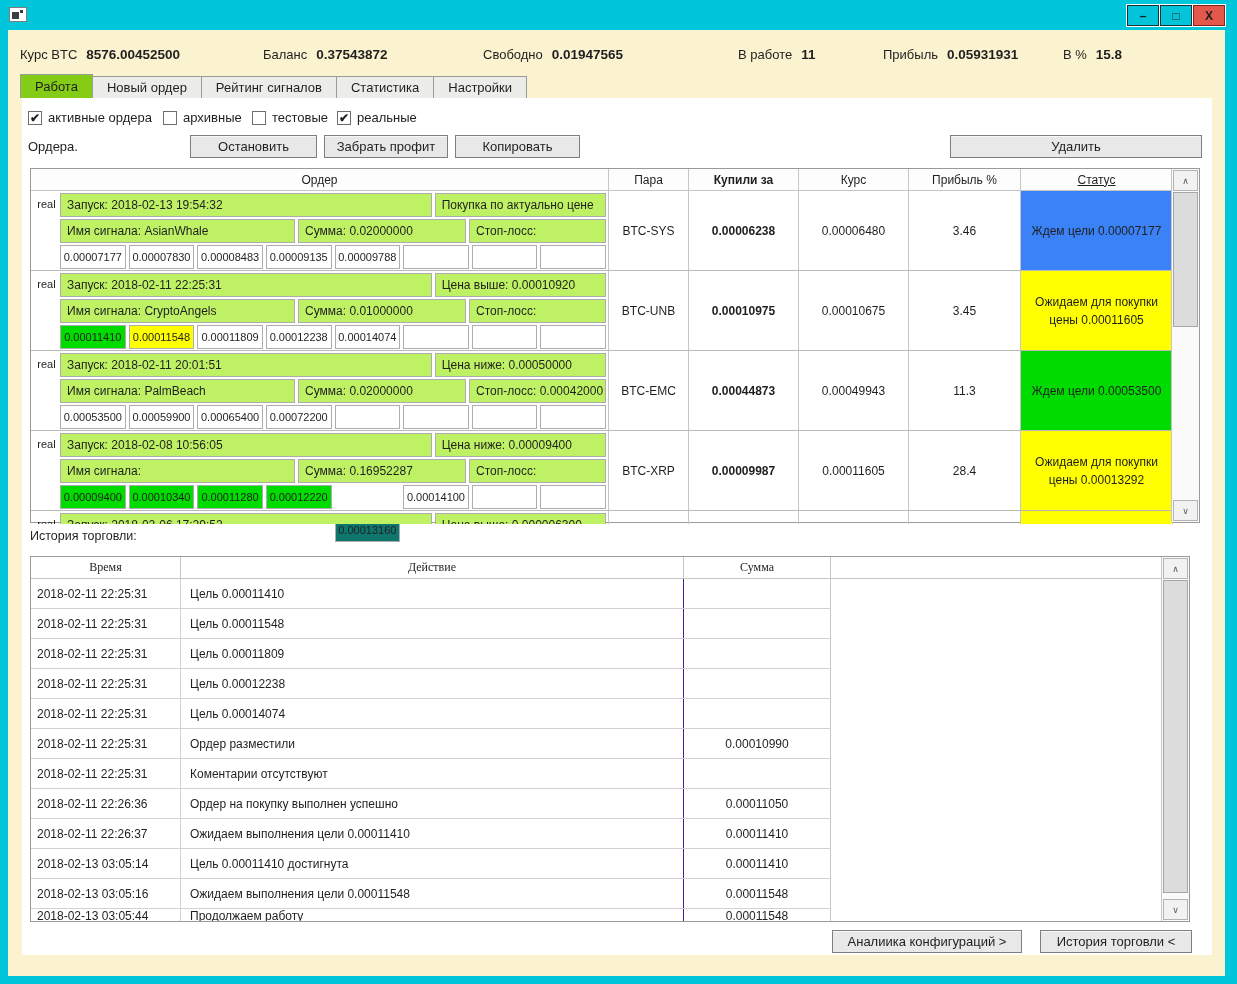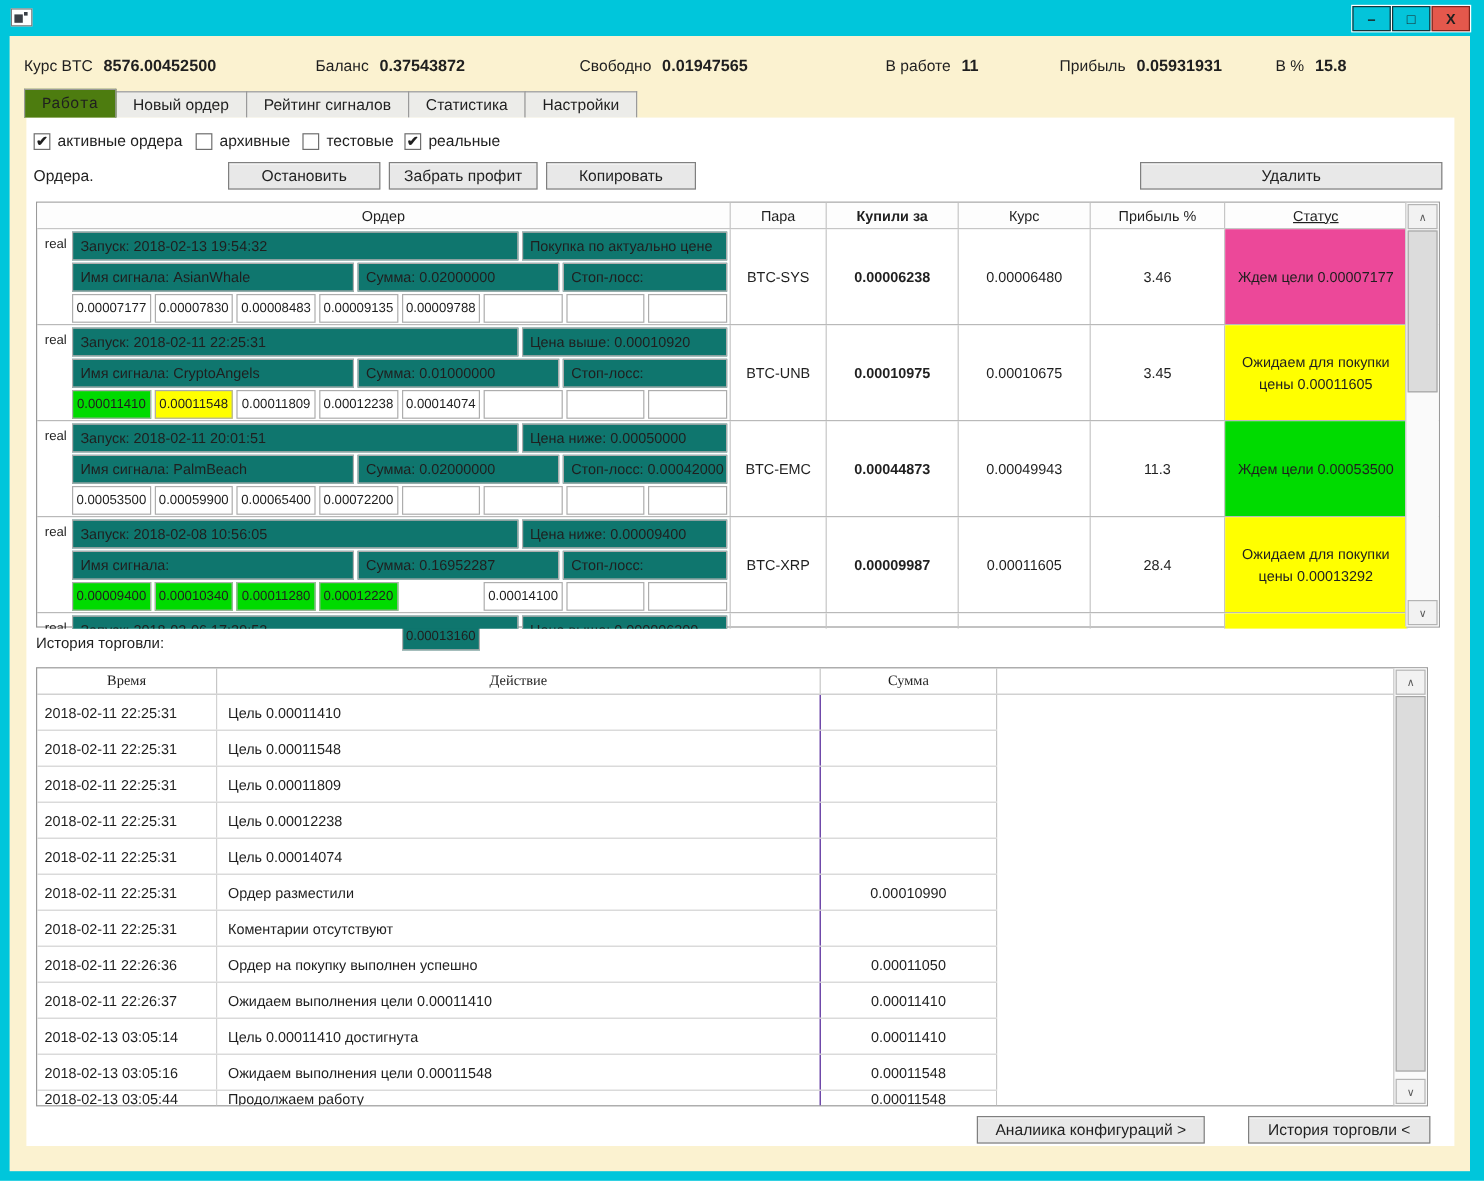--- a/index.html
+++ b/index.html
@@ -20,21 +20,21 @@
   .win-btn.close  { background:#E4584C; border-color:#7e241c; }
   
   .client { position:absolute; left:8px; right:12px; top:30px; bottom:8px; background:#FBF2D0; }
   .info-item { position:absolute; top:17px; font-size:13px; white-space:nowrap; }
   .info-item b { margin-left:9px; font-size:13.5px; }
   
   .tabstrip { position:absolute; left:12px; top:44px; height:24px; display:flex; align-items:flex-end; }
   .tab { height:22px; padding:0 14px; background:#ECECE9; border:1px solid #9a9a9a; border-bottom:none;
          display:flex; align-items:center; font-size:13px; margin-left:-1px; position:relative; }
   .tab:first-child { margin-left:0; }
-  .tab.active { height:24px; background:#4d7c0f; z-index:2;font-family:Liberation Mono, monospace; }
+  .tab.active { height:24px; background:#84cc16; z-index:2; }
   
   .page { position:absolute; left:14px; right:13px; top:68px; bottom:21px; background:#fff; }
   
   .filter { position:absolute; top:12px; display:flex; align-items:center; font-size:13px; }
   .chk { width:14px; height:14px; background:#fff; border:1px solid #6e6e6e; margin-right:6px;
          display:flex; align-items:center; justify-content:center; font-size:12px; font-weight:bold; line-height:1; }
   
   .tool-label { position:absolute; left:6px; top:41px; font-size:13px; }
   .btn { position:absolute; height:23px; background:#E8E8E8; border:1px solid #7f7f7f;
          font-size:13px; font-family:"Liberation Sans",sans-serif; display:flex; align-items:center; justify-content:center;
@@ -52,21 +52,21 @@
   .col-profit { width:112px; }
   .col-status { width:152px;text-decoration:underline; }
   .o-row { display:flex; height:80px; border-bottom:1px solid #b9b9b9; }
   .o-row.partial { height:13px; overflow:hidden; border-bottom:none; }
   .o-row > div { border-right:1px solid #c6c6c6; }
   .o-cell-order { width:578px; display:flex; padding:2px 2px 0 2px; }
   .o-real { width:27px; font-size:11px; text-align:center; padding-top:5px; }
   .o-main { flex:1; }
   .o-line { display:flex; gap:3px; margin-bottom:2px; }
   .o-box { border:1px solid #adadad; height:24px; line-height:22px; padding-left:6px;
-           font-size:12px; white-space:nowrap; overflow:hidden; background:#0f766e; }
+           font-size:12px; white-space:nowrap; overflow:hidden; background:#bef264; }
   .o-start  { flex:69; }
   .o-cond   { flex:31; }
   .o-signal { flex:44; }
   .o-amount { flex:31; }
   .o-stop   { flex:25; }
   .o-target { flex:1; height:24px; border:1px solid #adadad; font-size:11px;
               display:flex; align-items:center; justify-content:center;
               white-space:nowrap; overflow:hidden; background:#fff; }
   .o-val { display:flex; align-items:center; justify-content:center; font-size:12px; }
   .o-cell-status { width:152px; position:relative; padding:0; }
@@ -189,21 +189,21 @@
               <div class="o-target"></div>
               <div class="o-target"></div>
             </div>
           </div>
         </div>
         <div class="col-pair o-val">BTC-SYS</div>
         <div class="col-bought o-val">0.00006238</div>
         <div class="col-rate o-val">0.00006480</div>
         <div class="col-profit o-val">3.46</div>
         <div class="o-cell-status">
-            <div class="o-status-fill" style="background-color: #ec4899;">Ждем цели 0.00007177</div>
+            <div class="o-status-fill" style="background-color: #3b82f6;">Ждем цели 0.00007177</div>
           </div>
       </div>
 
       <div class="o-row">
         <div class="o-cell-order">
           <div class="o-real">real</div>
           <div class="o-main">
             <div class="o-line">
                 <div class="o-box o-start">Запуск: 2018-02-11 22:25:31</div>
                 <div class="o-box o-cond">Цена выше: 0.00010920</div>
@@ -398,16 +398,16 @@
             <div class="h-amount">0.00011548</div>
           </div>
       </div>
       <div class="vscroll">
         <div class="sb-btn up">∧</div>
         <div class="sb-thumb" style="top:23px; height:313px;"></div>
         <div class="sb-btn down">∨</div>
       </div>
     </div>
 
-    <div class="btn footer-btn" style="left:792px; width:190px;">Аналиика конфигураций  &gt;</div>
+    <div class="btn footer-btn" style="left:810px; width:190px;">Аналиика конфигураций  &gt;</div>
     <div class="btn footer-btn" style="left:1018px; width:152px;">История торговли  &lt;</div>
   </div>
 </div>
 
 </body></html>

